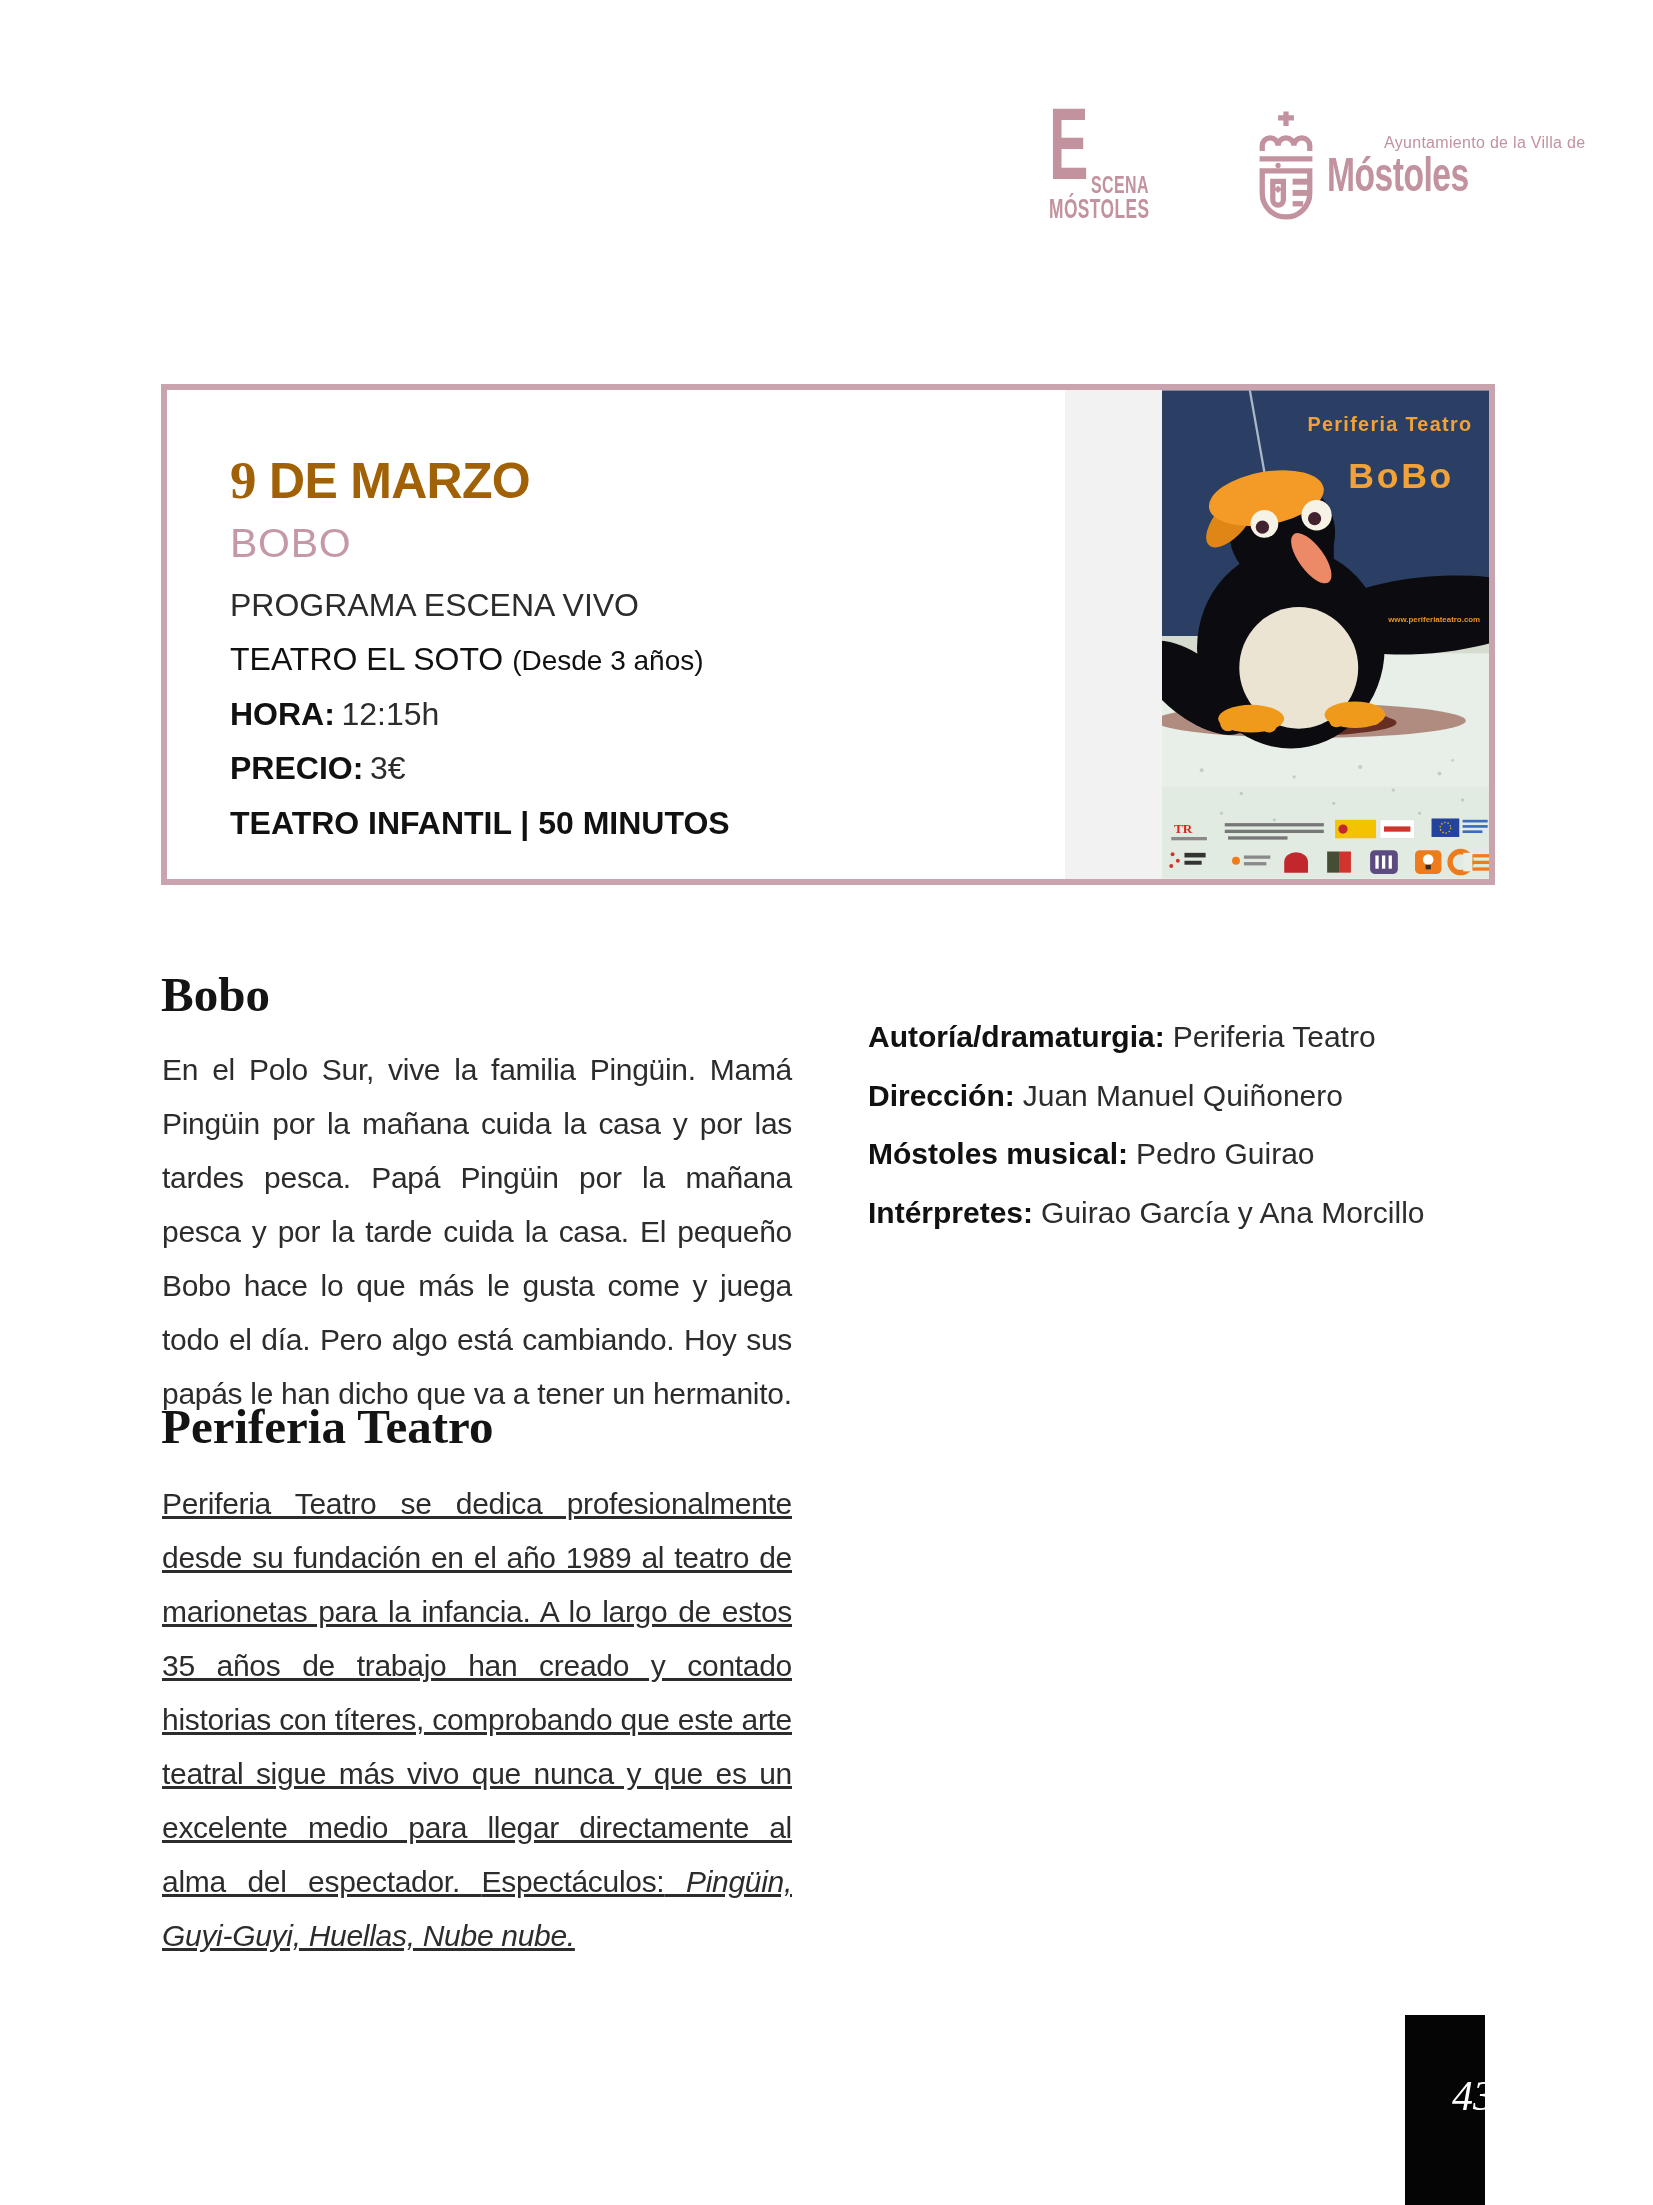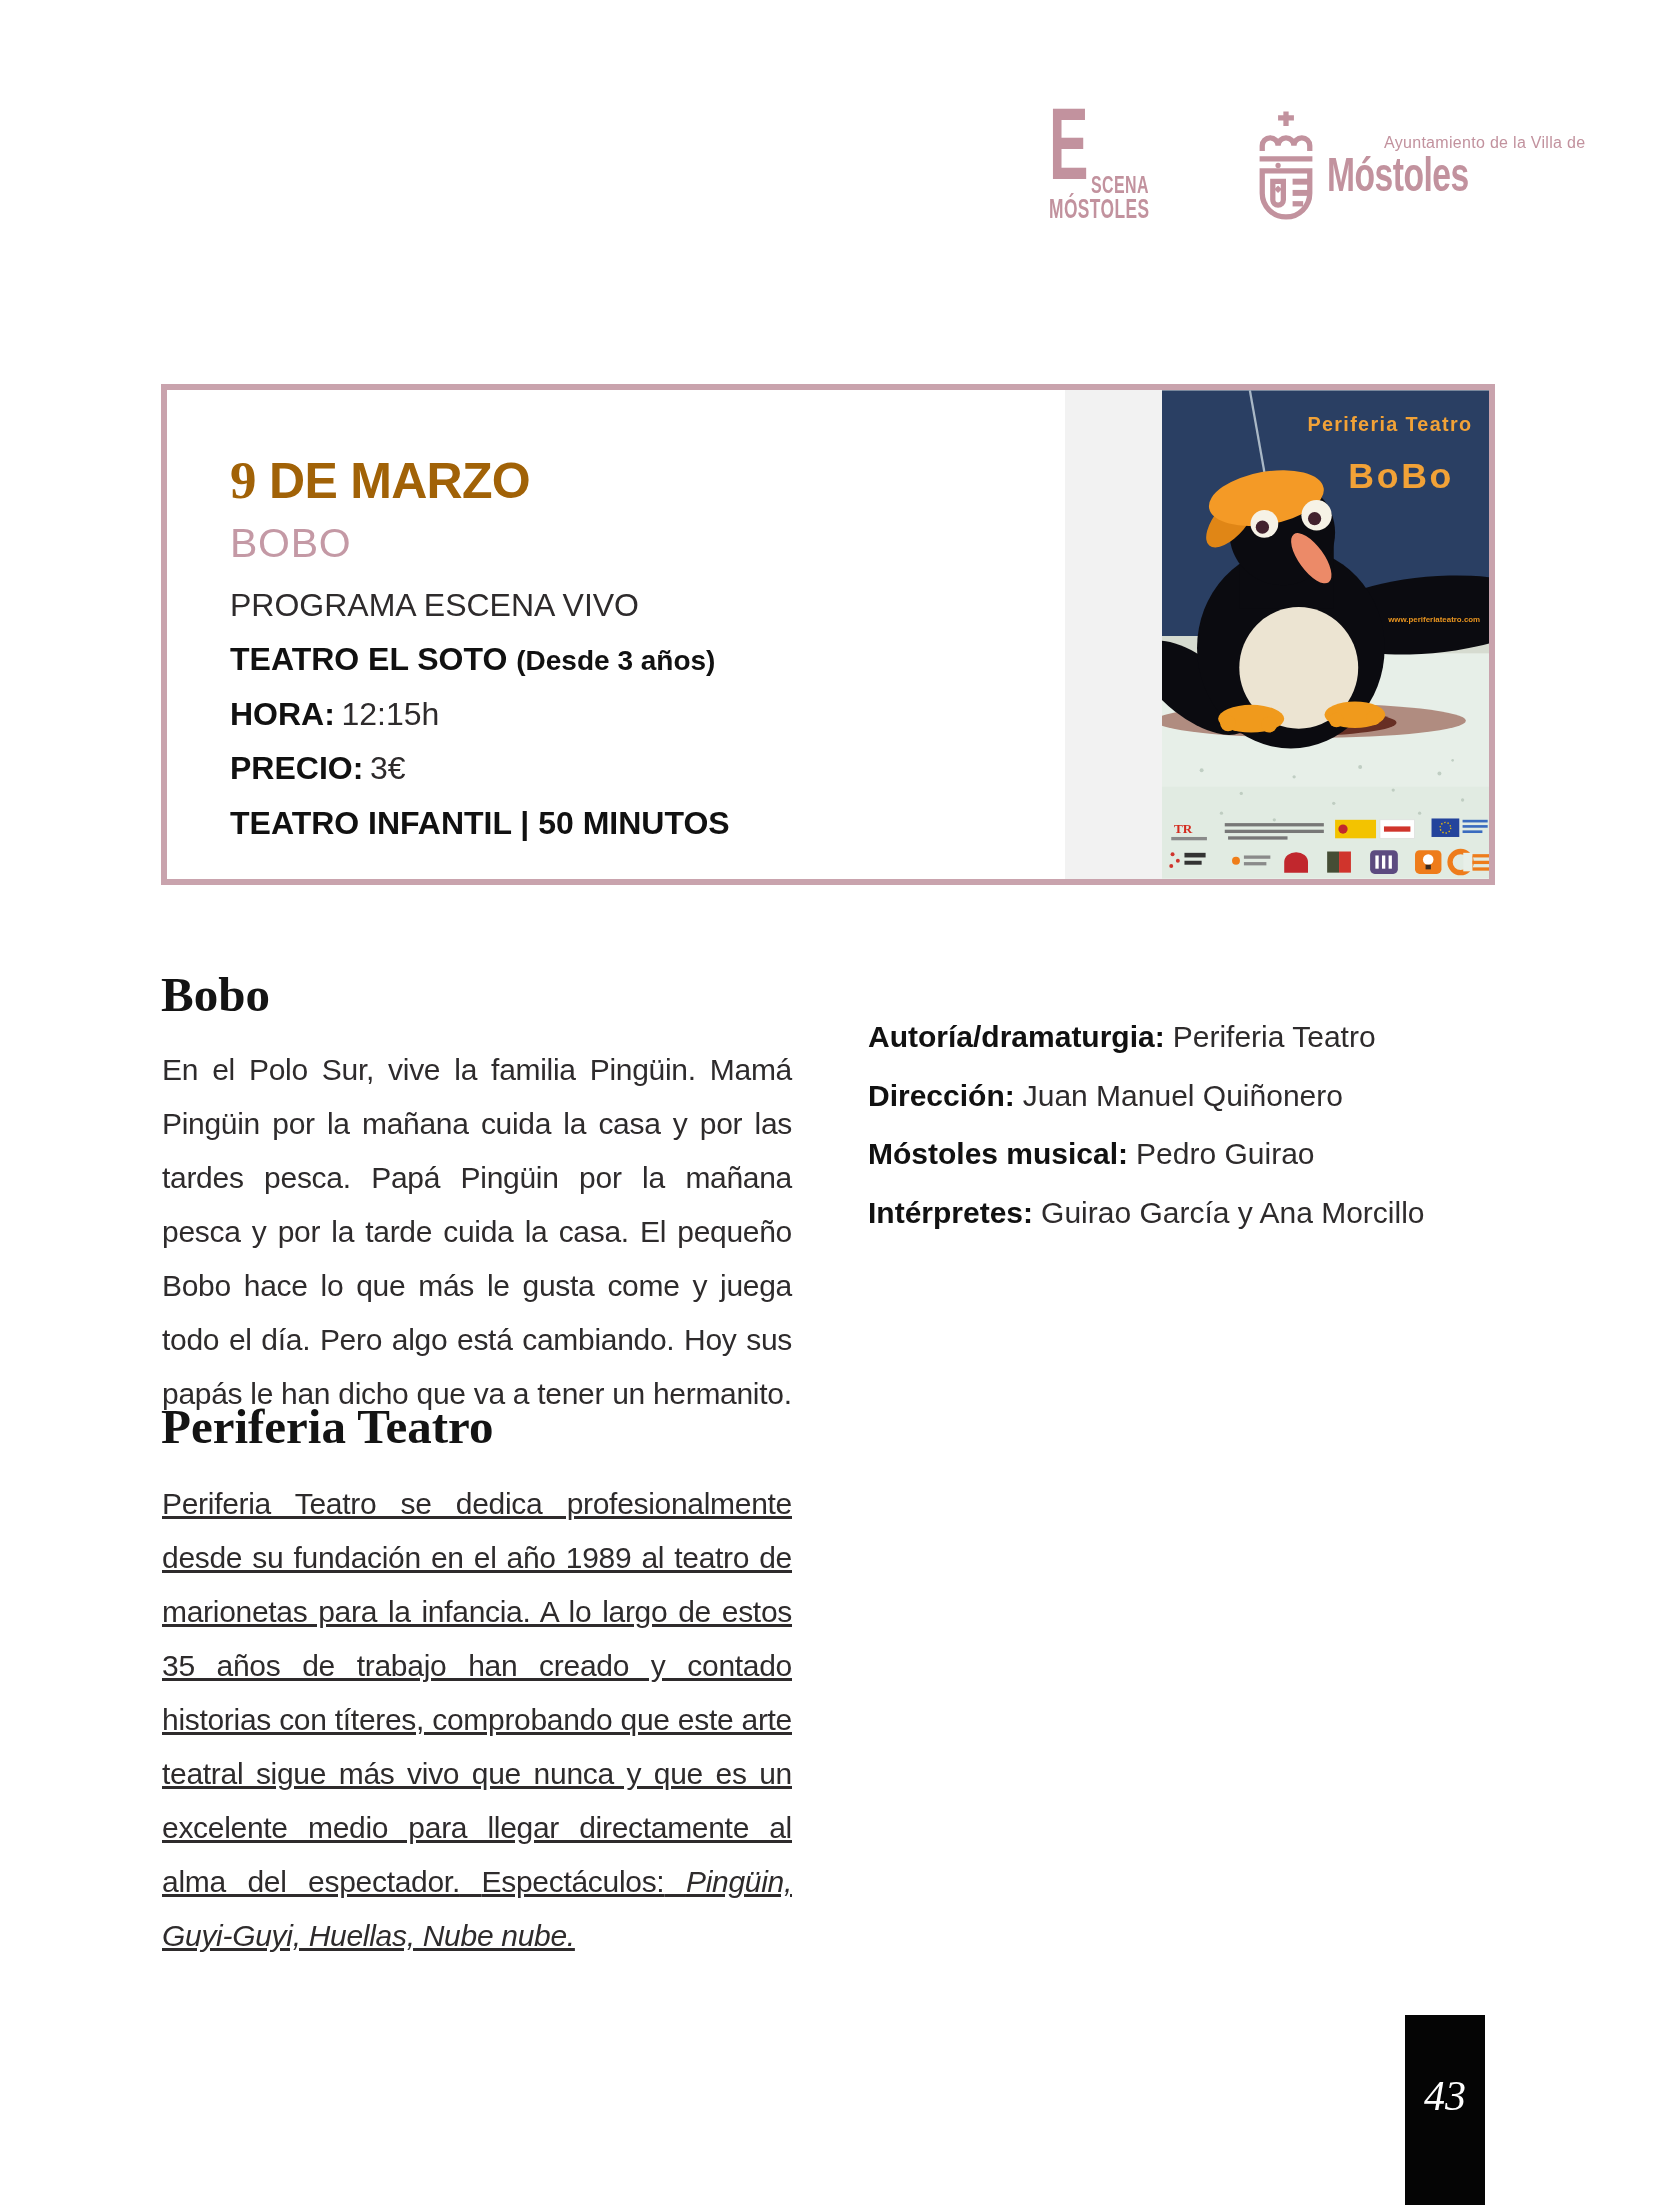--- a/index.html
+++ b/index.html
@@ -20,21 +20,21 @@
   .ayto-wordmark{position:absolute;left:1327px;top:147px;font-size:48px;font-weight:700;color:#c2929e;
     letter-spacing:-0.7px;transform:scaleX(.70);transform-origin:left top;}
   
   .event-card{position:absolute;left:161px;top:384px;width:1334px;height:501px;
     border:6px solid #c9a3ad;box-sizing:border-box;background:#ffffff;}
   .card-line{position:absolute;left:63px;white-space:nowrap;}
   .date-line{top:60px;font-size:50px;font-weight:700;color:#a16207;letter-spacing:-0.7px;}
   .date-number{font-family:"Liberation Serif",serif;font-size:53px;font-weight:700;}
   .show-title{top:130px;font-size:41px;color:#c499a5;letter-spacing:0.7px;}
   .program-line{top:197px;font-size:32px;color:#2e2b2c;}
-  .venue-line{top:251px;font-size:32px;font-weight:700;color:#111;}
+  .venue-line{top:251px;font-size:32px;font-weight:400;color:#111;}
   .venue-note{font-size:28px;}
   .time-line{top:306px;font-size:32px;}
   .price-line{top:360px;font-size:32px;}
   .info-label{font-weight:700;color:#111;margin-right:6.6px;}
   .category-line{top:415px;font-size:32px;font-weight:700;color:#111;}
   .card-strip{position:absolute;right:327px;top:0;width:97px;height:100%;background:#f2f2f2;}
   .card-poster{position:absolute;right:0;top:0;width:327px;height:489px;}
   .poster-text{font-family:"Liberation Sans",sans-serif;font-weight:700;}
   
   .section-heading{position:absolute;left:161px;font-family:"Liberation Serif",serif;
@@ -46,21 +46,21 @@
   .synopsis-par{top:1013px;}
   .company-par{top:1447px;text-decoration:underline;}
   .shows-italic{font-style:italic;}
   
   .credits{position:absolute;left:868px;top:1021px;}
   .credit-row{margin-bottom:26.5px;font-size:30px;white-space:nowrap;line-height:32px;}
   .credit-label{font-weight:700;color:#111;margin-right:8px;}
   
   .page-tab{position:absolute;left:1405px;top:2015px;width:80px;height:190px;background:#050505;}
   .page-num{position:absolute;top:57px;left:0;width:100%;text-align:center;
-    font-family:"Liberation Serif",serif;font-style:italic;font-size:42px;color:#ffffff;}
+    font-family:"Liberation Serif",serif;font-style:italic;font-size:42px;color:#ffffff;padding-left:28px;}
 </style>
 </head>
 <body>
 
 <div class="escena-logo">
   <span class="escena-e">E</span>
   <span class="escena-scena">SCENA</span>
   <span class="escena-mostoles">MÓSTOLES</span>
 </div>
 

